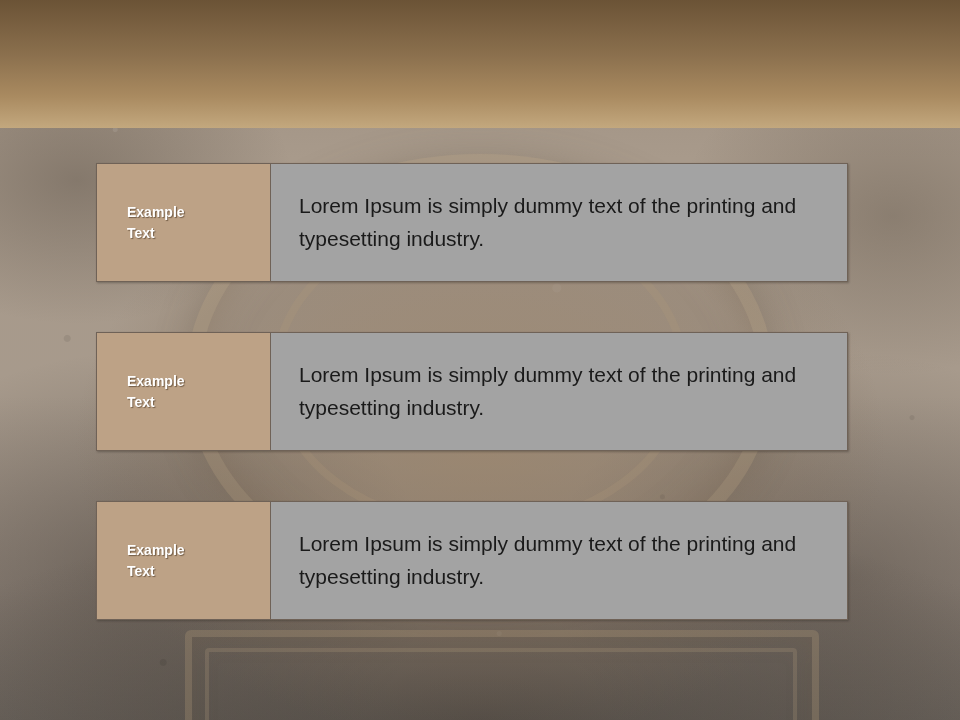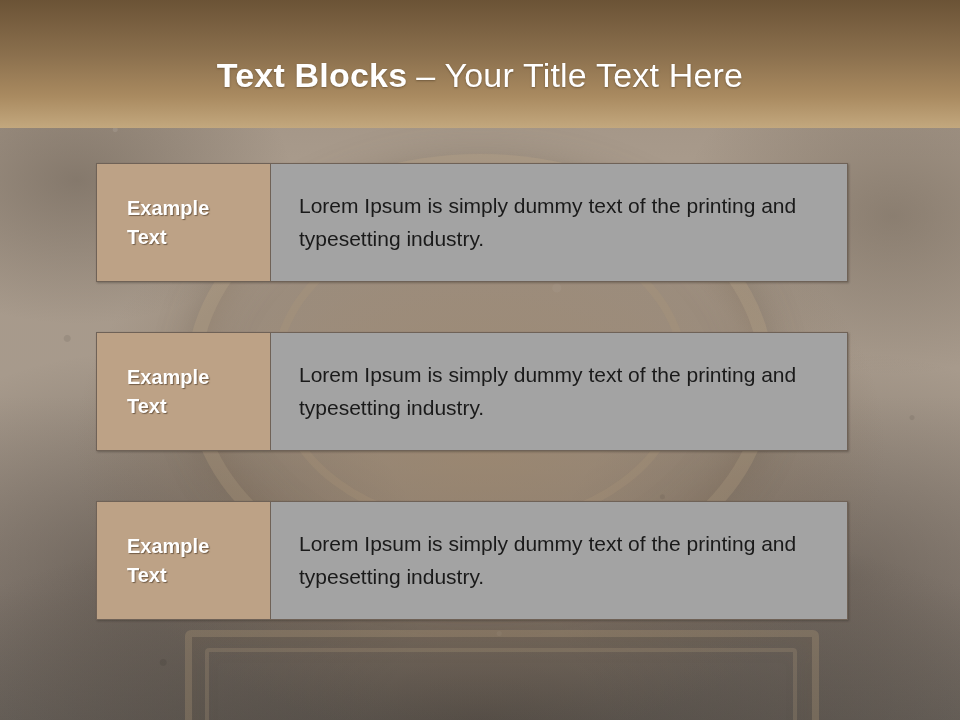--- a/index.html
+++ b/index.html
@@ -163,21 +163,21 @@
     flex: 0 0 174px;
     background: #bda286;
     border-right: 1px solid #6f6257;
     box-sizing: border-box;
     display: flex;
     flex-direction: column;
     justify-content: center;
     padding: 0 0 0 30px;
     color: #ffffff;
     font-weight: bold;
-    font-size: 20px;
+    font-size: 14px;
     line-height: 1.45;
     text-shadow: 1px 1px 1px rgba(90,70,50,0.75);
   }
   .row-label span { display: block; }
 
   .row-body {
     flex: 1 1 auto;
     background: #a3a3a3;
     box-sizing: border-box;
     display: flex;
@@ -195,25 +195,20 @@
 
   <div class="bg">
     <div class="bg-grit"></div>
     <div class="bg-ring"></div>
     <div class="bg-ring2"></div>
     <div class="bg-plate"></div>
     <div class="bg-plate2"></div>
   </div>
 
   <div class="title-band"></div>
-  <div class="title-text">
-    <span class="strong">Text Blocks</span>
-    <span class="dash">–</span>
-    <span class="rest">Your Title Text Here</span>
-  </div>
 
   <div class="rows">
 
     <div class="row">
       <div class="row-label">
         <span>Example</span>
         <span>Text</span>
       </div>
       <div class="row-body">Lorem Ipsum is simply dummy text of the printing and typesetting industry.</div>
     </div>

